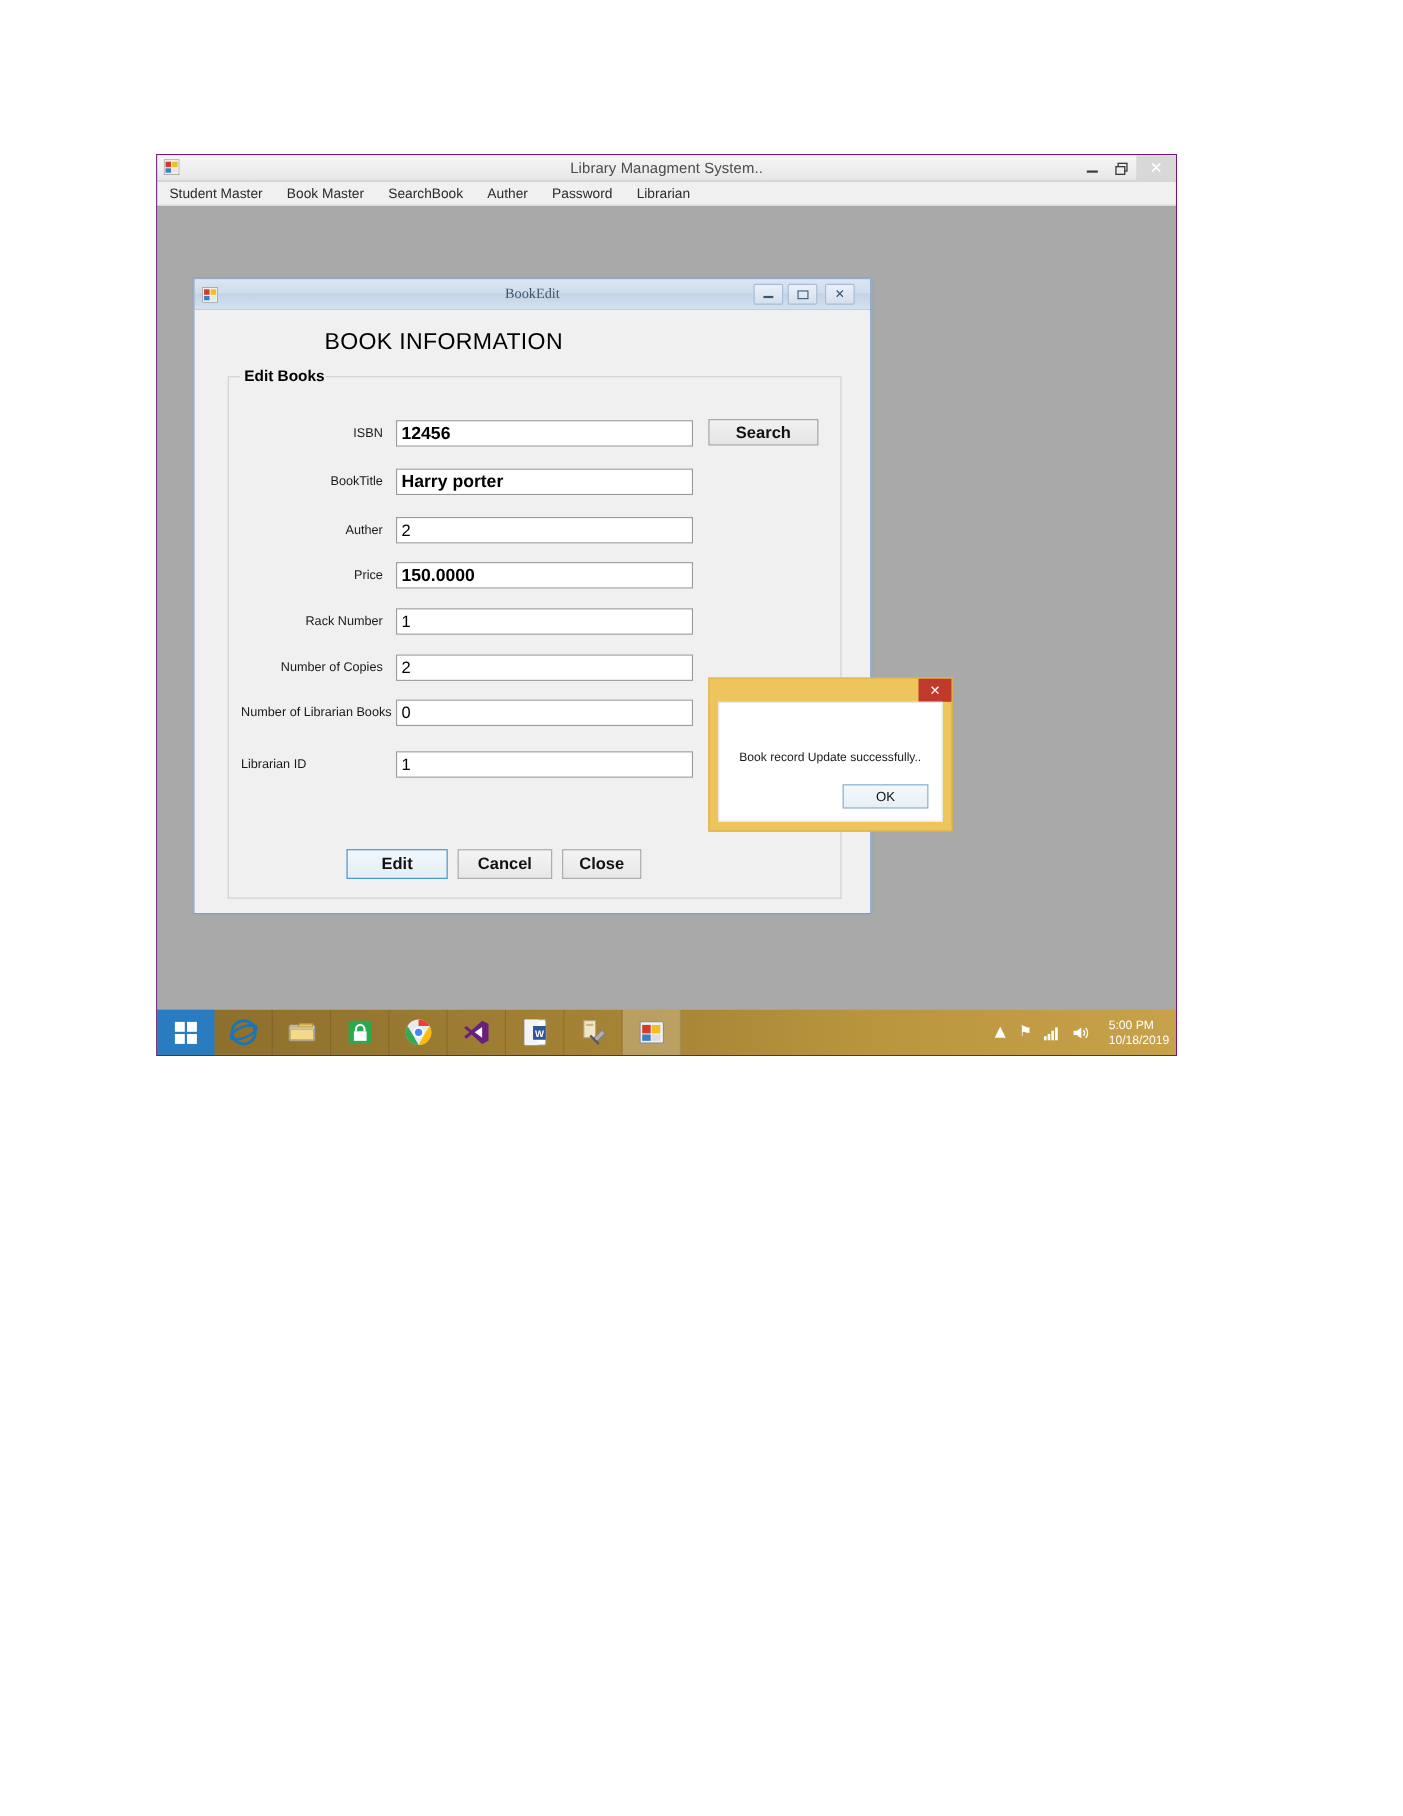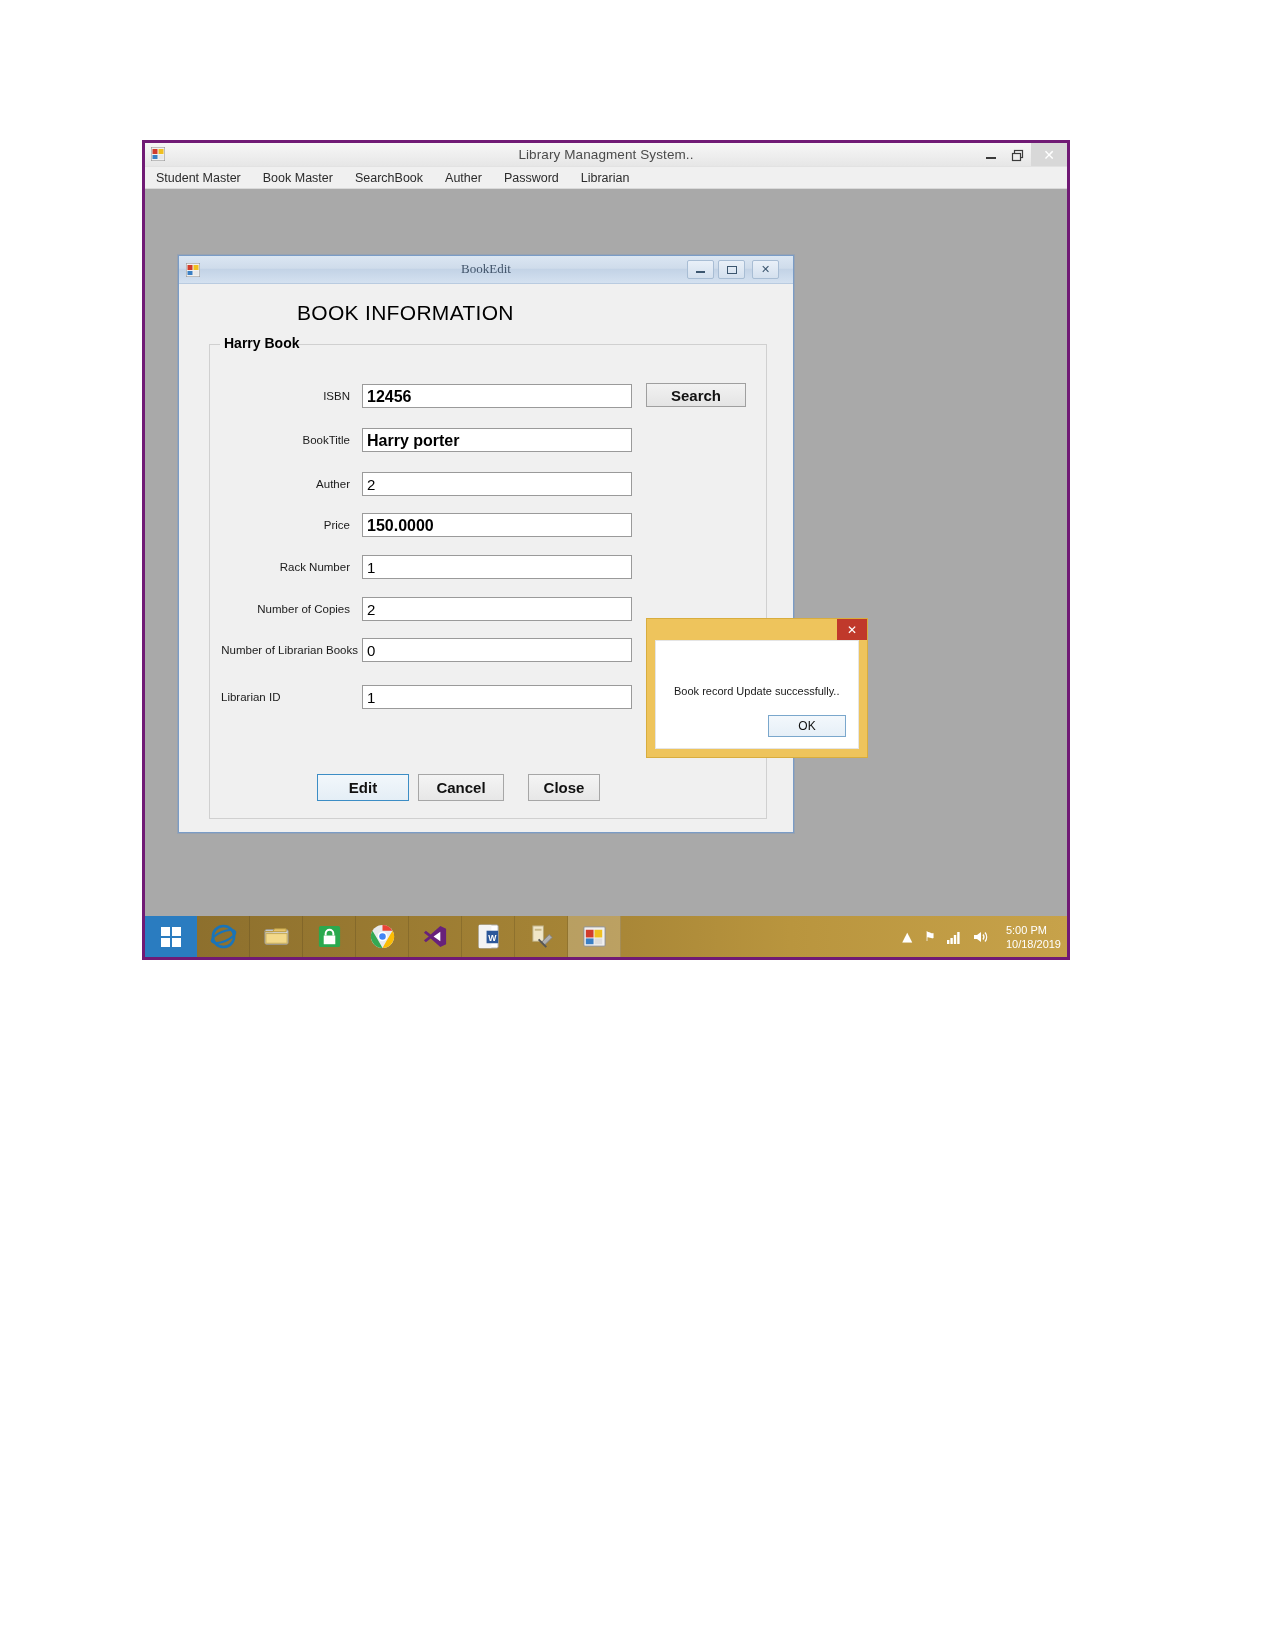--- a/index.html
+++ b/index.html
@@ -10,21 +10,21 @@
     font-family: "Liberation Sans", sans-serif;
     overflow: hidden;
   }
 
   
   #app-window {
     position: absolute;
     left: 142px; top: 140px;
     width: 928px; height: 820px;
     background: #a9a9a9;
-    border: 3px solid #701a75;
+    border: 1px solid #701a75;
   }
 
   
   #titlebar {
     position: relative;
     height: 24px;
     background: linear-gradient(to bottom, #f6f6f6 0%, #eeeeee 55%, #e6e6e6 100%);
     border-bottom: 1px solid #e2e2e2;
     display: flex; align-items: center;
   }
@@ -173,21 +173,21 @@
     position: absolute;
     top: 430px;
     height: 27px;
     background: linear-gradient(to bottom,#f4f4f4,#e7e7e7);
     border: 1px solid #a6a6a6;
     font-size: 15px; font-weight: bold; color:#111;
     display: flex; align-items: center; justify-content: center;
   }
   #btn-edit   { left: 107px; width: 92px; border: 1px solid #3c8dc5; background: linear-gradient(to bottom,#f2f7fb,#e4eef6); }
   #btn-cancel { left: 208px; width: 86px; }
-  #btn-close-form { left: 318px; width: 72px; }
+  #btn-close-form { left: 303px; width: 72px; }
 
   
   #dialog {
     position: absolute;
     left: 501px; top: 428px;
     width: 222px; height: 140px;
     background: #eec45c;
     border: 1px solid #d8ad3e;
   }
   #dlg-titlebar {
@@ -312,21 +312,21 @@
         <div class="child-btn" id="cbtn-close">
           <span class="cglyph-close">✕</span>
         </div>
       </div>
 
       <div id="child-body">
 
         <div id="form-heading">BOOK INFORMATION</div>
 
         <div id="groupbox">
-          <div id="groupbox-label">Harry Book</div>
+          <div id="groupbox-label">Edit Books</div>
 
           <div class="row" style="top:40px">
             <div class="fld-label" style="right:auto; left:0; width:140px;">ISBN</div>
             <div class="fld-input big">12456</div>
           </div>
 
           <div class="row" style="top:84px">
             <div class="fld-label" style="left:0; width:140px;">BookTitle</div>
             <div class="fld-input big">Harry porter</div>
           </div>

